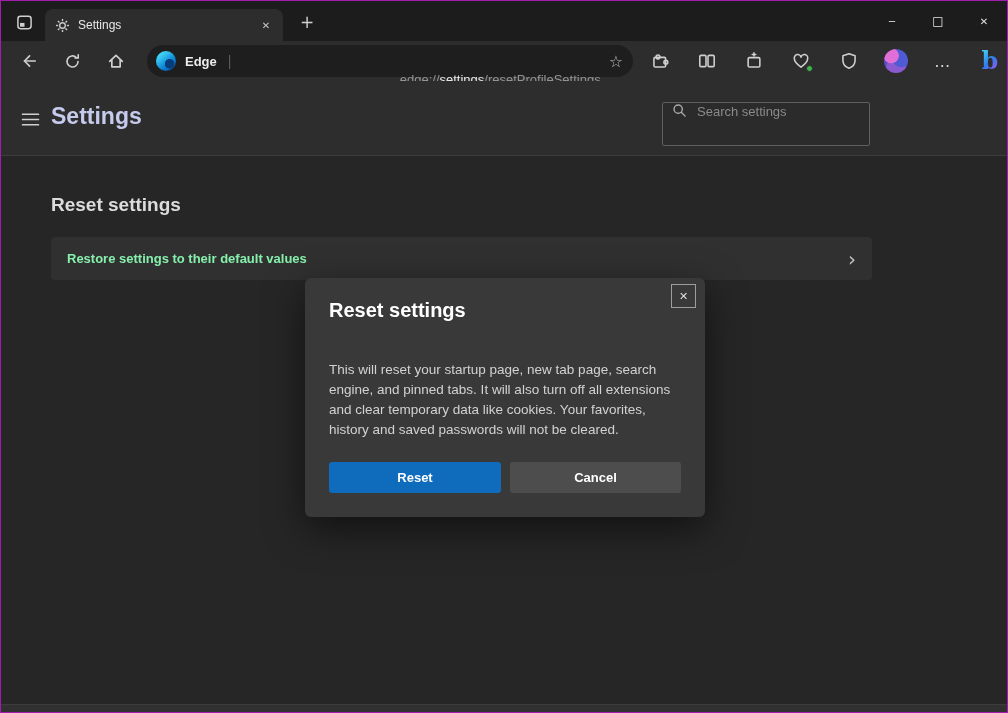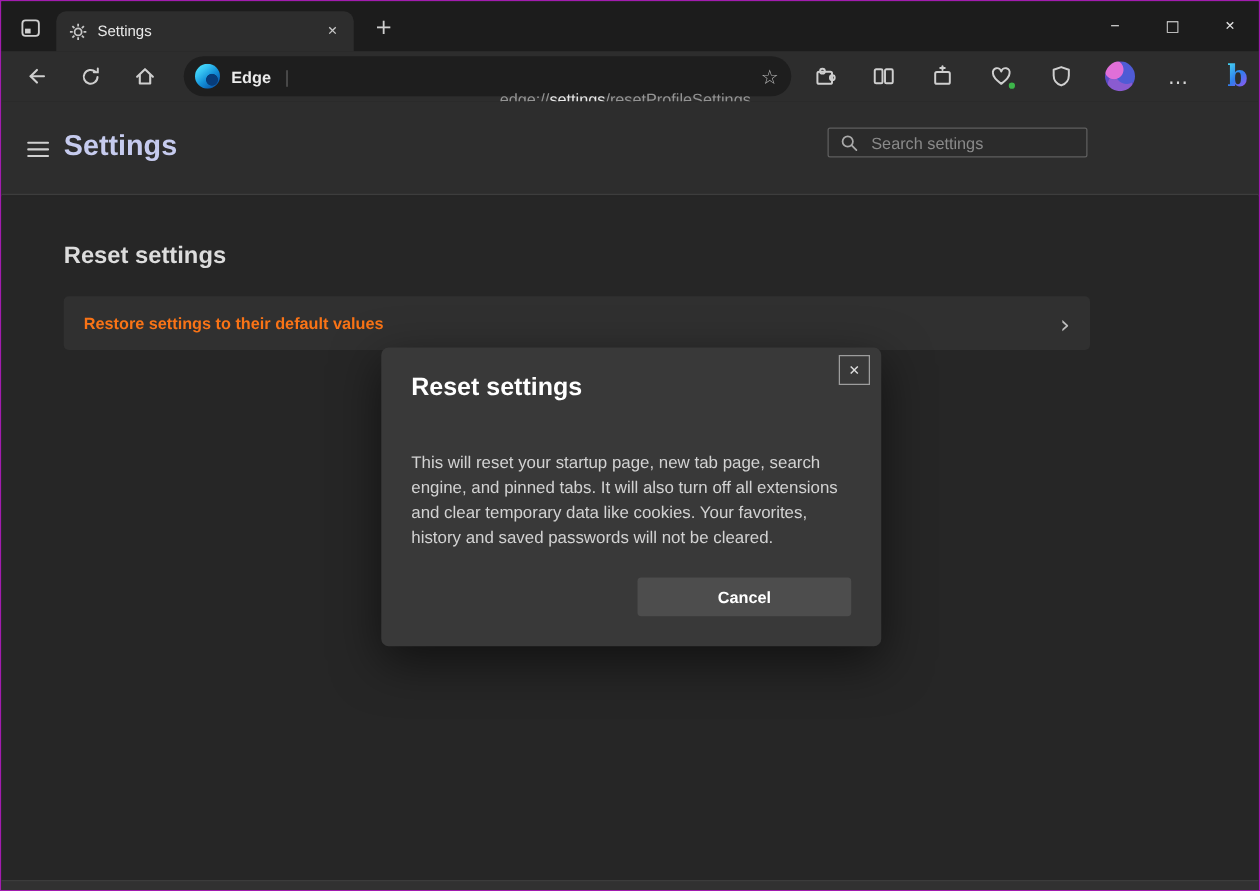--- a/index.html
+++ b/index.html
@@ -58,32 +58,32 @@
   .copilot{font-size:24px;font-weight:700;font-family:"DejaVu Serif",serif;
     background:linear-gradient(135deg,#45d4f0 5%,#2f7ded 50%,#a64ff0 95%);
     -webkit-background-clip:text;background-clip:text;color:transparent;line-height:1;}
 
   
   .settings-header{position:absolute;top:80px;left:0;right:0;height:75px;background:#2d2d2d;
     border-bottom:1px solid #3d3d3d;}
   .hamburger{position:absolute;left:17px;top:26px;width:24px;height:24px;display:flex;
     align-items:center;justify-content:center;border-radius:4px;}
   .settings-title{position:absolute;left:50px;top:22px;font-size:23px;font-weight:600;color:#c6cbee;}
-  .search-box{position:absolute;right:137px;top:21px;width:208px;height:24px;background:#2b2b2b;
-    border:1px solid #5f5f5f;border-radius:2px;display:flex;align-items:center;padding:0 9px;gap:8px;}
+  .search-box{position:absolute;right:137px;top:21px;width:208px;height:44px;background:#2b2b2b;
+    border:1px solid #5f5f5f;border-radius:2px;display:flex;align-items:flex-start;padding:0 9px;gap:8px;}
   .search-box input{flex:1;border:none;outline:none;background:transparent;color:#cfcfcf;
     font-size:13px;font-family:"Liberation Sans",sans-serif;}
   .search-box input::placeholder{color:#8a8a8a;}
 
   
   .content{position:absolute;top:156px;left:0;right:0;bottom:8px;background:#262626;}
   .section-title{position:absolute;left:50px;top:37px;font-size:19px;font-weight:600;color:#dcdcdc;}
   .card-row{position:absolute;left:50px;top:80px;width:821px;height:43px;background:#303030;
     border-radius:4px;display:flex;align-items:center;padding:0 16px;}
-  .card-label{flex:1;font-size:13px;font-weight:600;color:#f97316;}
+  .card-label{flex:1;font-size:13px;font-weight:600;color:#86efac;}
   .card-chevron{color:#bdbdbd;font-size:20px;line-height:1;}
 
   .window-bottom{position:absolute;left:0;right:0;bottom:0;height:8px;background:#313131;
     border-top:1px solid #3c3c3c;}
 
   
   .dialog{position:absolute;left:304px;top:277px;width:400px;height:239px;background:#393939;
     border-radius:6px;box-shadow:0 12px 38px rgba(0,0,0,.55);}
   .dialog-close{position:absolute;right:9px;top:6px;width:25px;height:24px;display:flex;
     align-items:center;justify-content:center;border:1px solid #9d9d9d;color:#dedede;
@@ -256,16 +256,17 @@
       <span class="card-chevron glyph">›</span>
     </div>
   </div>
 
   <div class="window-bottom"></div>
 
   <div class="dialog">
     <button class="dialog-close glyph">✕</button>
     <div class="dialog-title">Reset settings</div>
     <div class="dialog-body">This will reset your startup page, new tab page, search engine, and pinned tabs. It will also turn off all extensions and clear temporary data like cookies. Your favorites, history and saved passwords will not be cleared.</div>
+    <button class="dialog-btn btn-reset">Reset</button>
     <button class="dialog-btn btn-cancel">Cancel</button>
   </div>
 
 </div>
 
 </body></html>

